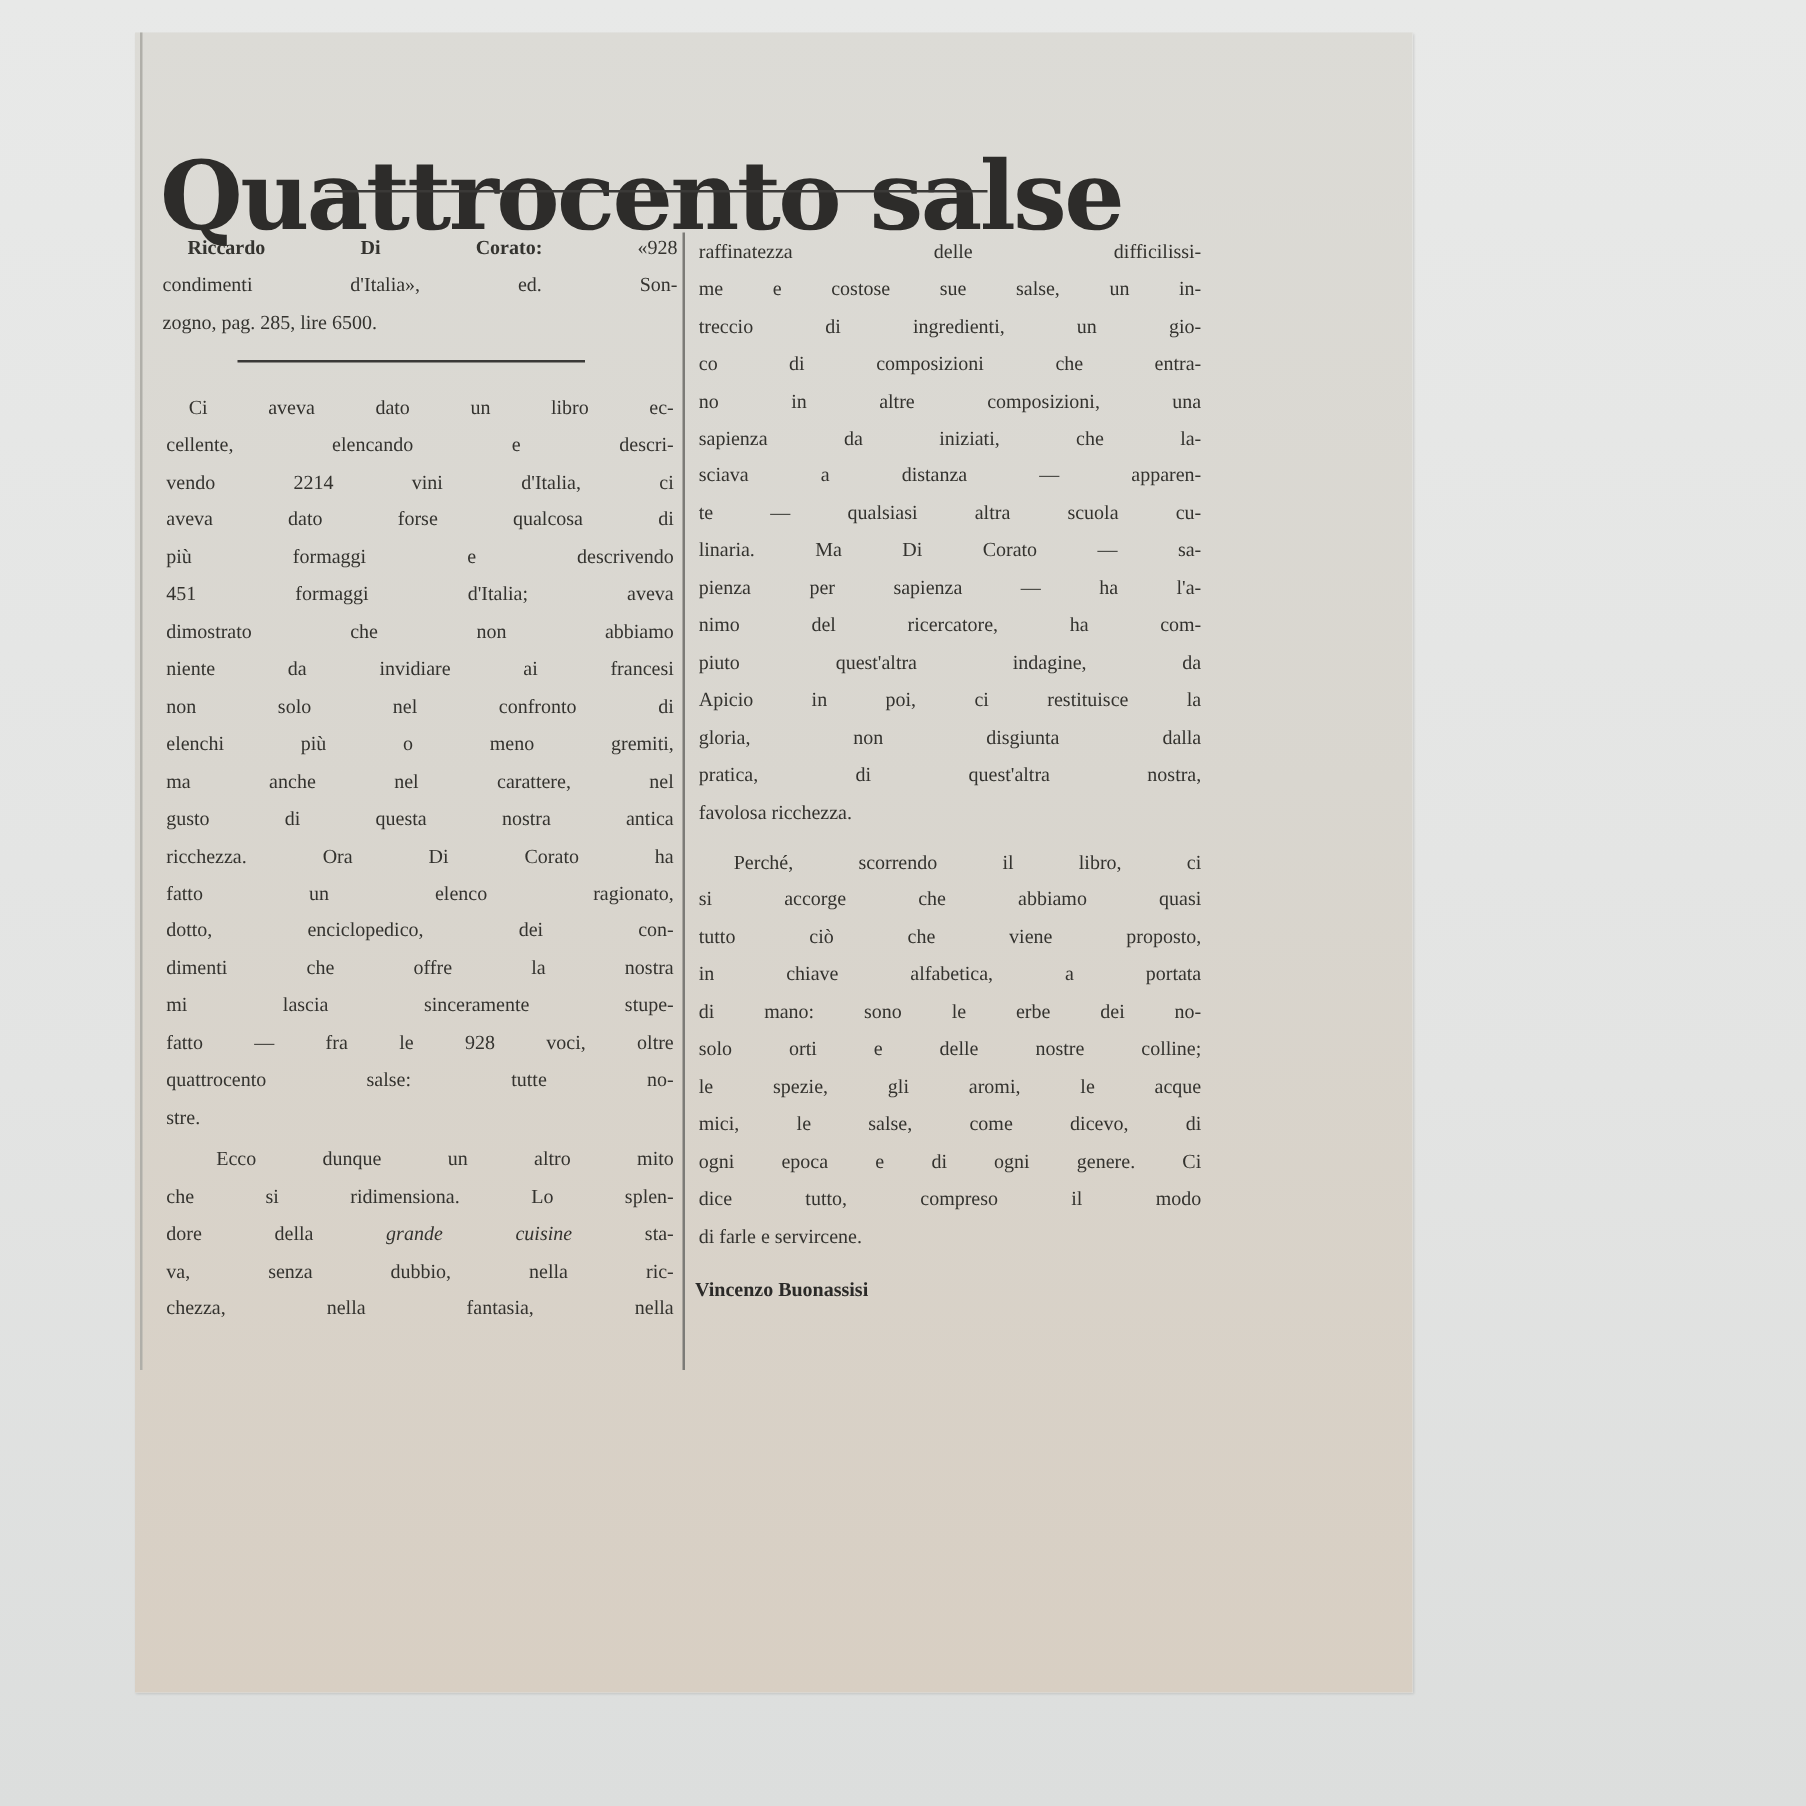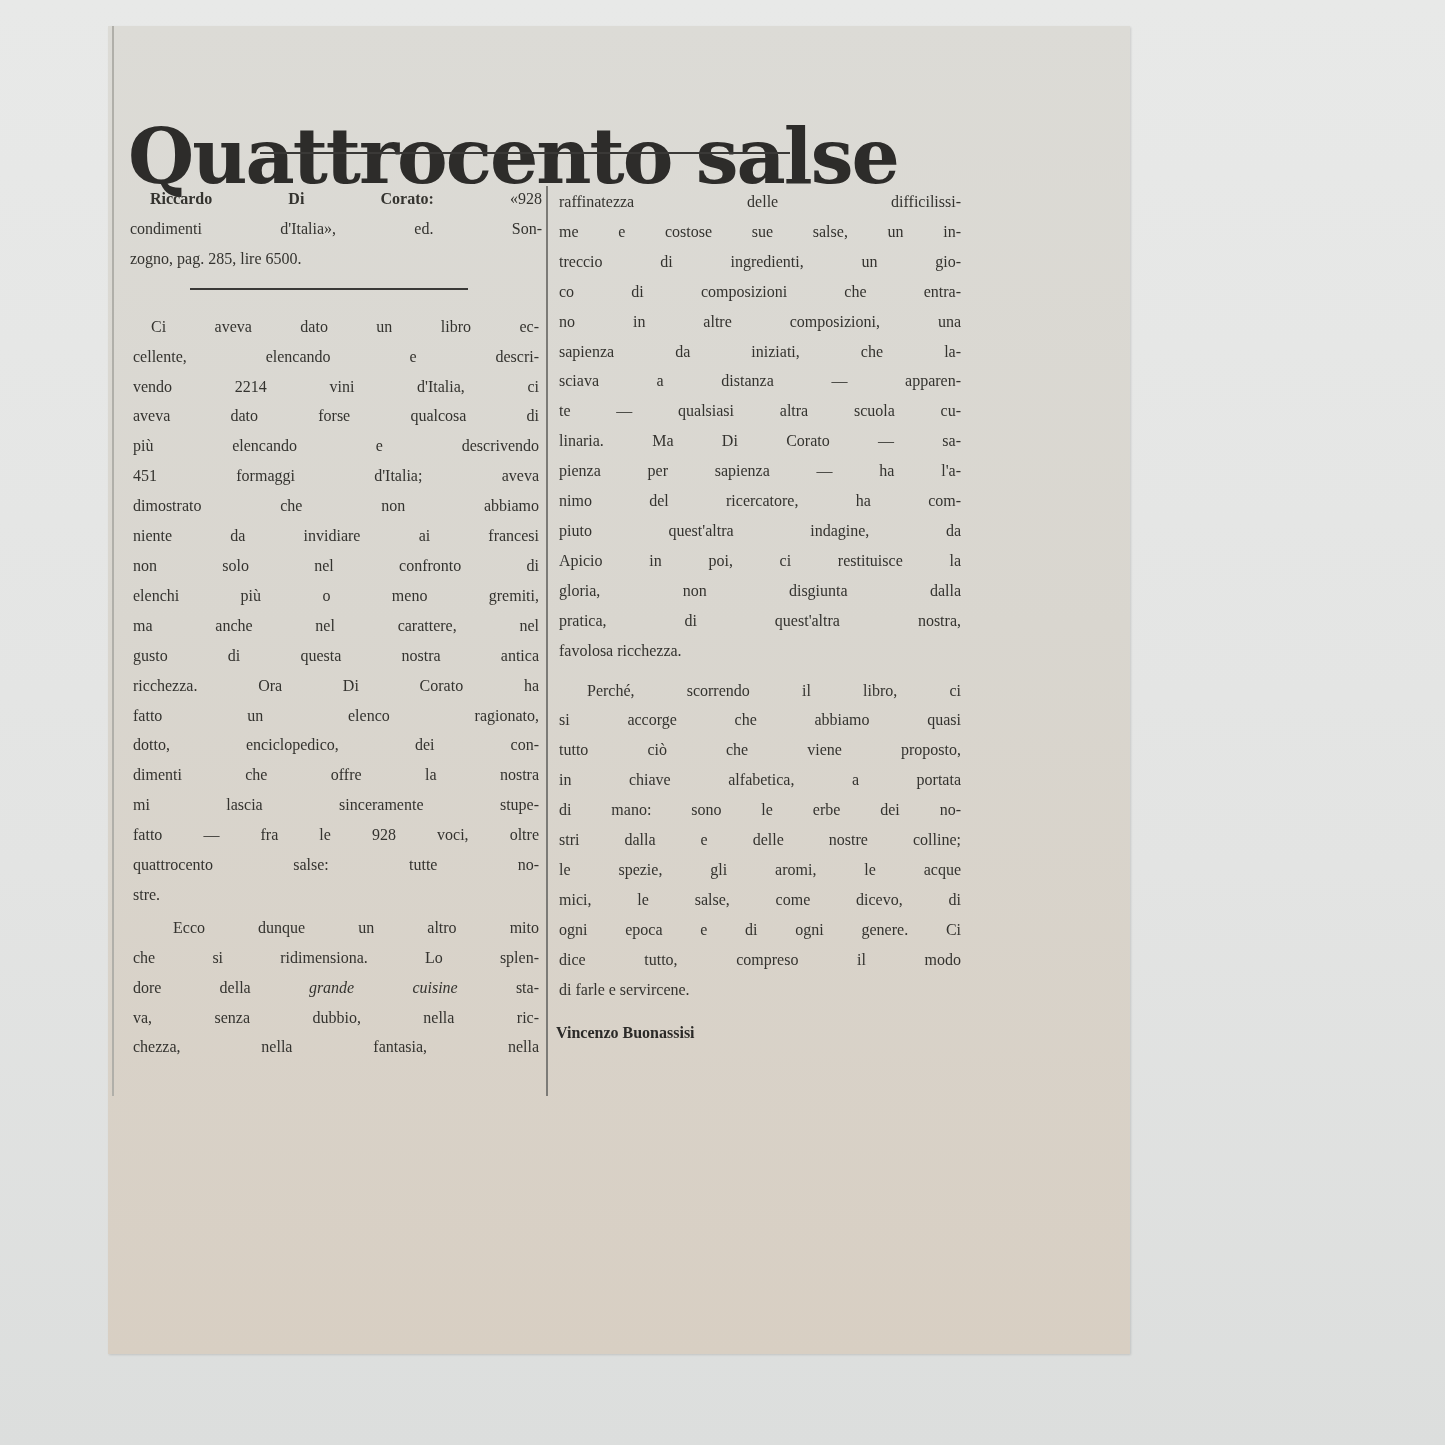--- a/index.html
+++ b/index.html
@@ -88,21 +88,21 @@
       <span class="line">condimenti d'Italia», ed. Son-</span>
       <span class="line last">zogno, pag. 285, lire 6500.</span>
     </div>
     <div class="short-rule"></div>
 
     <p>
       <span class="line" style="padding-left:18px;">Ci aveva dato un libro ec-</span>
       <span class="line">cellente, elencando e descri-</span>
       <span class="line">vendo 2214 vini d'Italia, ci</span>
       <span class="line">aveva dato forse qualcosa di</span>
-      <span class="line">più elencando e descrivendo</span>
+      <span class="line">più formaggi e descrivendo</span>
       <span class="line">451 formaggi d'Italia; aveva</span>
       <span class="line">dimostrato che non abbiamo</span>
       <span class="line">niente da invidiare ai francesi</span>
       <span class="line">non solo nel confronto di</span>
       <span class="line">elenchi più o meno gremiti,</span>
       <span class="line">ma anche nel carattere, nel</span>
       <span class="line">gusto di questa nostra antica</span>
       <span class="line">ricchezza. Ora Di Corato ha</span>
       <span class="line">fatto un elenco ragionato,</span>
       <span class="line">dotto, enciclopedico, dei con-</span>
@@ -141,21 +141,21 @@
       <span class="line">pratica, di quest'altra nostra,</span>
       <span class="line last">favolosa ricchezza.</span>
     </p>
 
     <p class="para-gap">
       <span class="line" style="padding-left:28px;">Perché, scorrendo il libro, ci</span>
       <span class="line">si accorge che abbiamo quasi</span>
       <span class="line">tutto ciò che viene proposto,</span>
       <span class="line">in chiave alfabetica, a portata</span>
       <span class="line">di mano: sono le erbe dei no-</span>
-      <span class="line">stri dalla e delle nostre colline;</span>
+      <span class="line">solo orti e delle nostre colline;</span>
       <span class="line">le spezie, gli aromi, le acque</span>
       <span class="line">mici, le salse, come dicevo, di</span>
       <span class="line">ogni epoca e di ogni genere. Ci</span>
       <span class="line">dice tutto, compreso il modo</span>
       <span class="line last">di farle e servircene.</span>
     </p>
 
     <div class="signature">Vincenzo Buonassisi</div>
   </div>
 </div>

